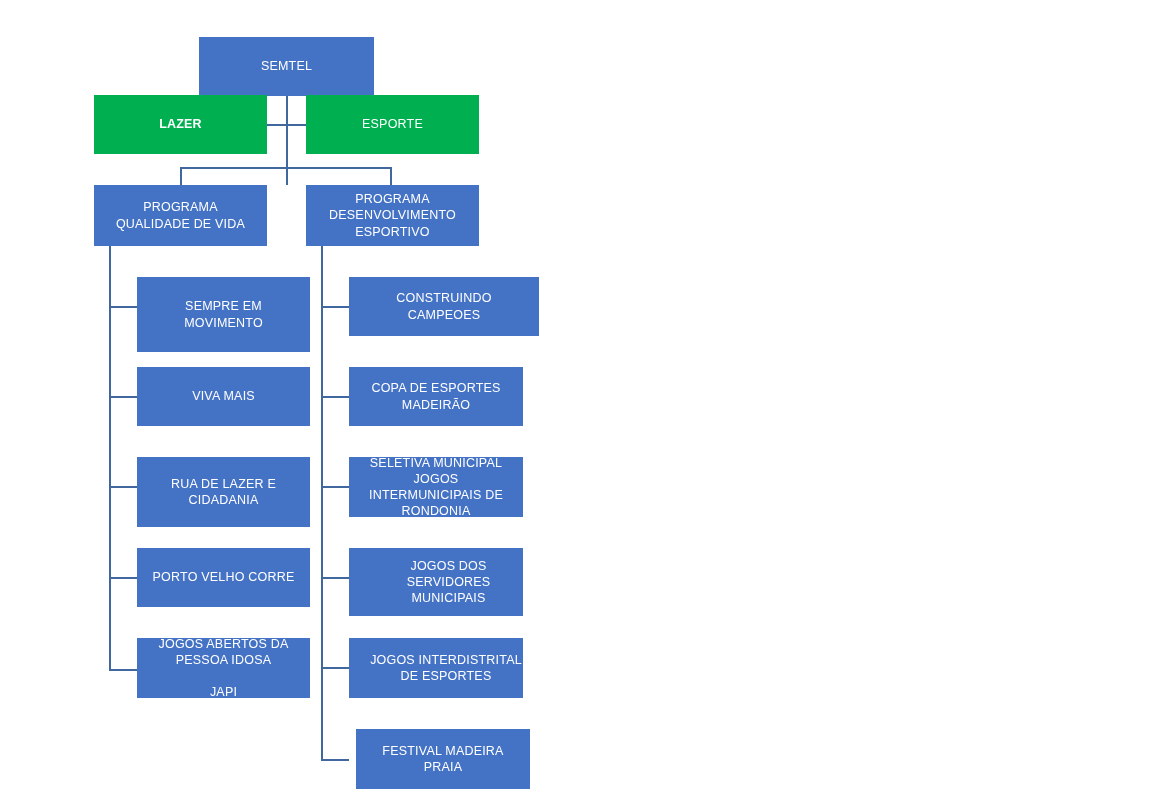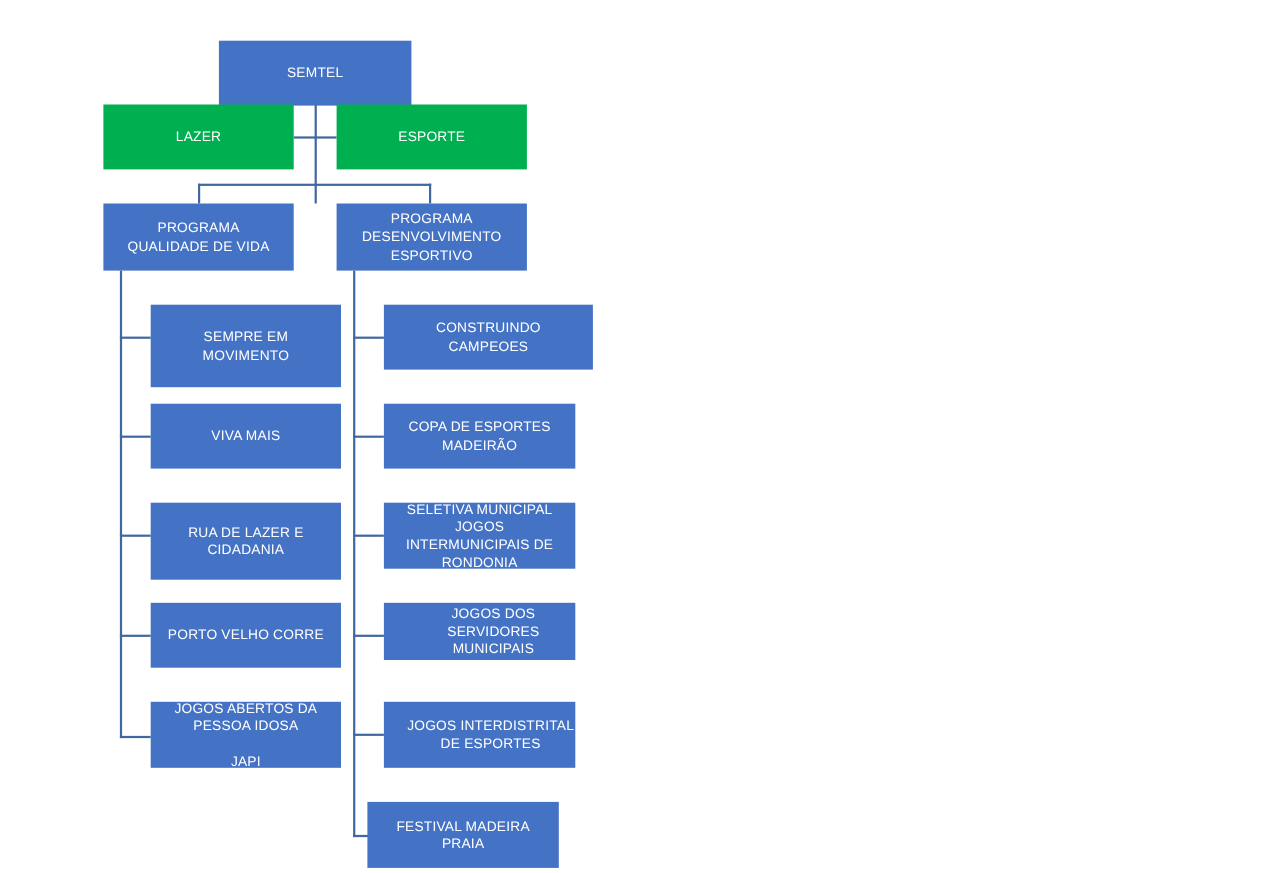--- a/index.html
+++ b/index.html
@@ -71,21 +71,21 @@
   <div class="ln v" style="left:321px; top:246px; height:515px;"></div>
   <div class="ln h" style="left:321px; top:306px; width:28px;"></div>
   <div class="ln h" style="left:321px; top:396px; width:28px;"></div>
   <div class="ln h" style="left:321px; top:486px; width:28px;"></div>
   <div class="ln h" style="left:321px; top:577px; width:28px;"></div>
   <div class="ln h" style="left:321px; top:667px; width:28px;"></div>
   <div class="ln h" style="left:321px; top:759px; width:28px;"></div>
 
   <div class="node blue n-semtel" style="left:199px; top:6px; width:175px; height:59px;">SEMTEL</div>
 
-  <div class="node green n-dept" style="left:94px; top:95px; width:173px; height:59px;">LAZER</div>
+  <div class="node green n-dept" style="left:94px; top:95px; width:173px; height:59px;font-weight:bold;">LAZER</div>
 
   <div class="node green n-dept" style="left:306px; top:95px; width:173px; height:59px;">ESPORTE</div>
 
   <div class="node blue n-program" style="left:94px; top:185px; width:173px; height:61px;">PROGRAMA
 QUALIDADE DE VIDA</div>
 
   <div class="node blue n-program" style="left:306px; top:185px; width:173px; height:61px;">PROGRAMA
 DESENVOLVIMENTO
 ESPORTIVO</div>
 
@@ -108,23 +108,23 @@
 CAMPEOES</div>
 
   <div class="node blue n-leaf" style="left:349px; top:367px; width:174px; height:59px;">COPA DE ESPORTES
 MADEIRÃO</div>
 
   <div class="node blue n-leaf" style="left:349px; top:457px; width:174px; height:60px;">SELETIVA MUNICIPAL
 JOGOS
 INTERMUNICIPAIS DE
 RONDONIA</div>
 
-  <div class="node blue n-leaf" style="left:349px; top:548px; width:174px; height:52px;padding-left:25px;">JOGOS DOS
+  <div class="node blue n-leaf" style="left:349px; top:548px; width:174px; height:68px;padding-left:25px;">JOGOS DOS
 SERVIDORES
 MUNICIPAIS</div>
 
   <div class="node blue n-leaf" style="left:349px; top:638px; width:174px; height:60px;padding-left:20px;">JOGOS INTERDISTRITAL
 DE ESPORTES</div>
 
-  <div class="node blue n-leaf" style="left:334px; top:729px; width:174px; height:60px;">FESTIVAL MADEIRA
+  <div class="node blue n-leaf" style="left:356px; top:729px; width:174px; height:60px;">FESTIVAL MADEIRA
 PRAIA</div>
 
 </div>
 
 </body></html>

